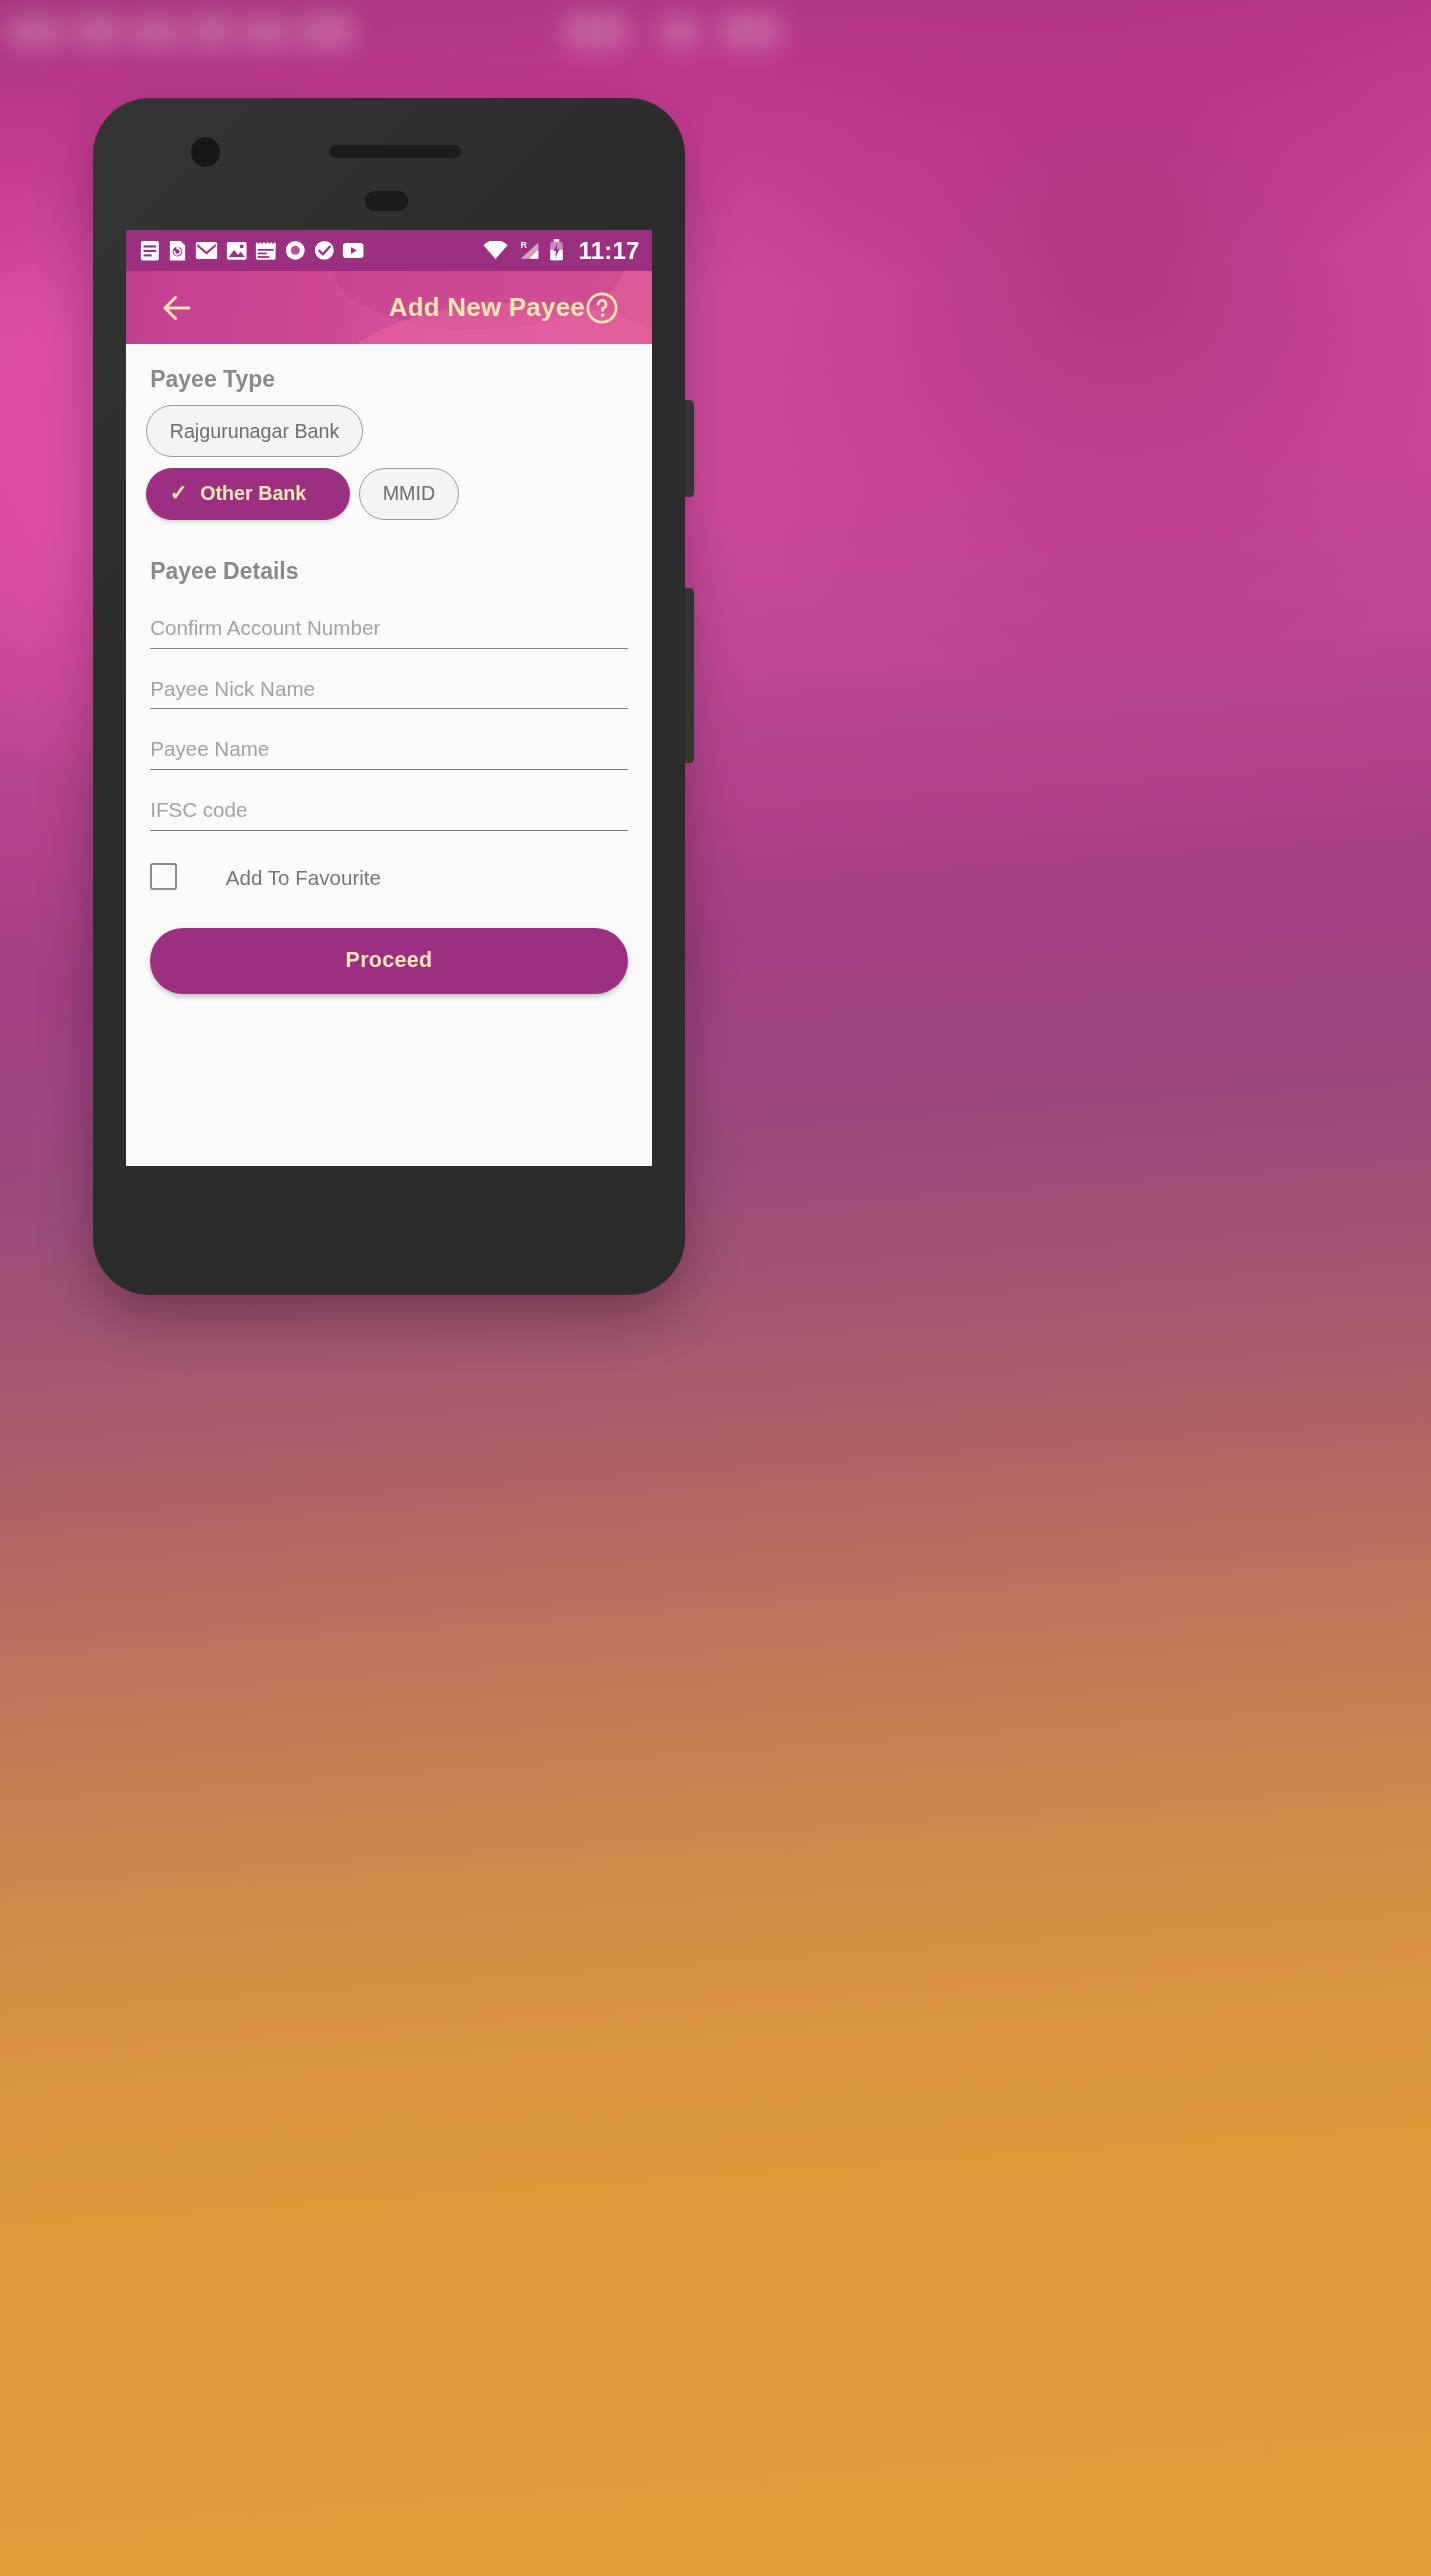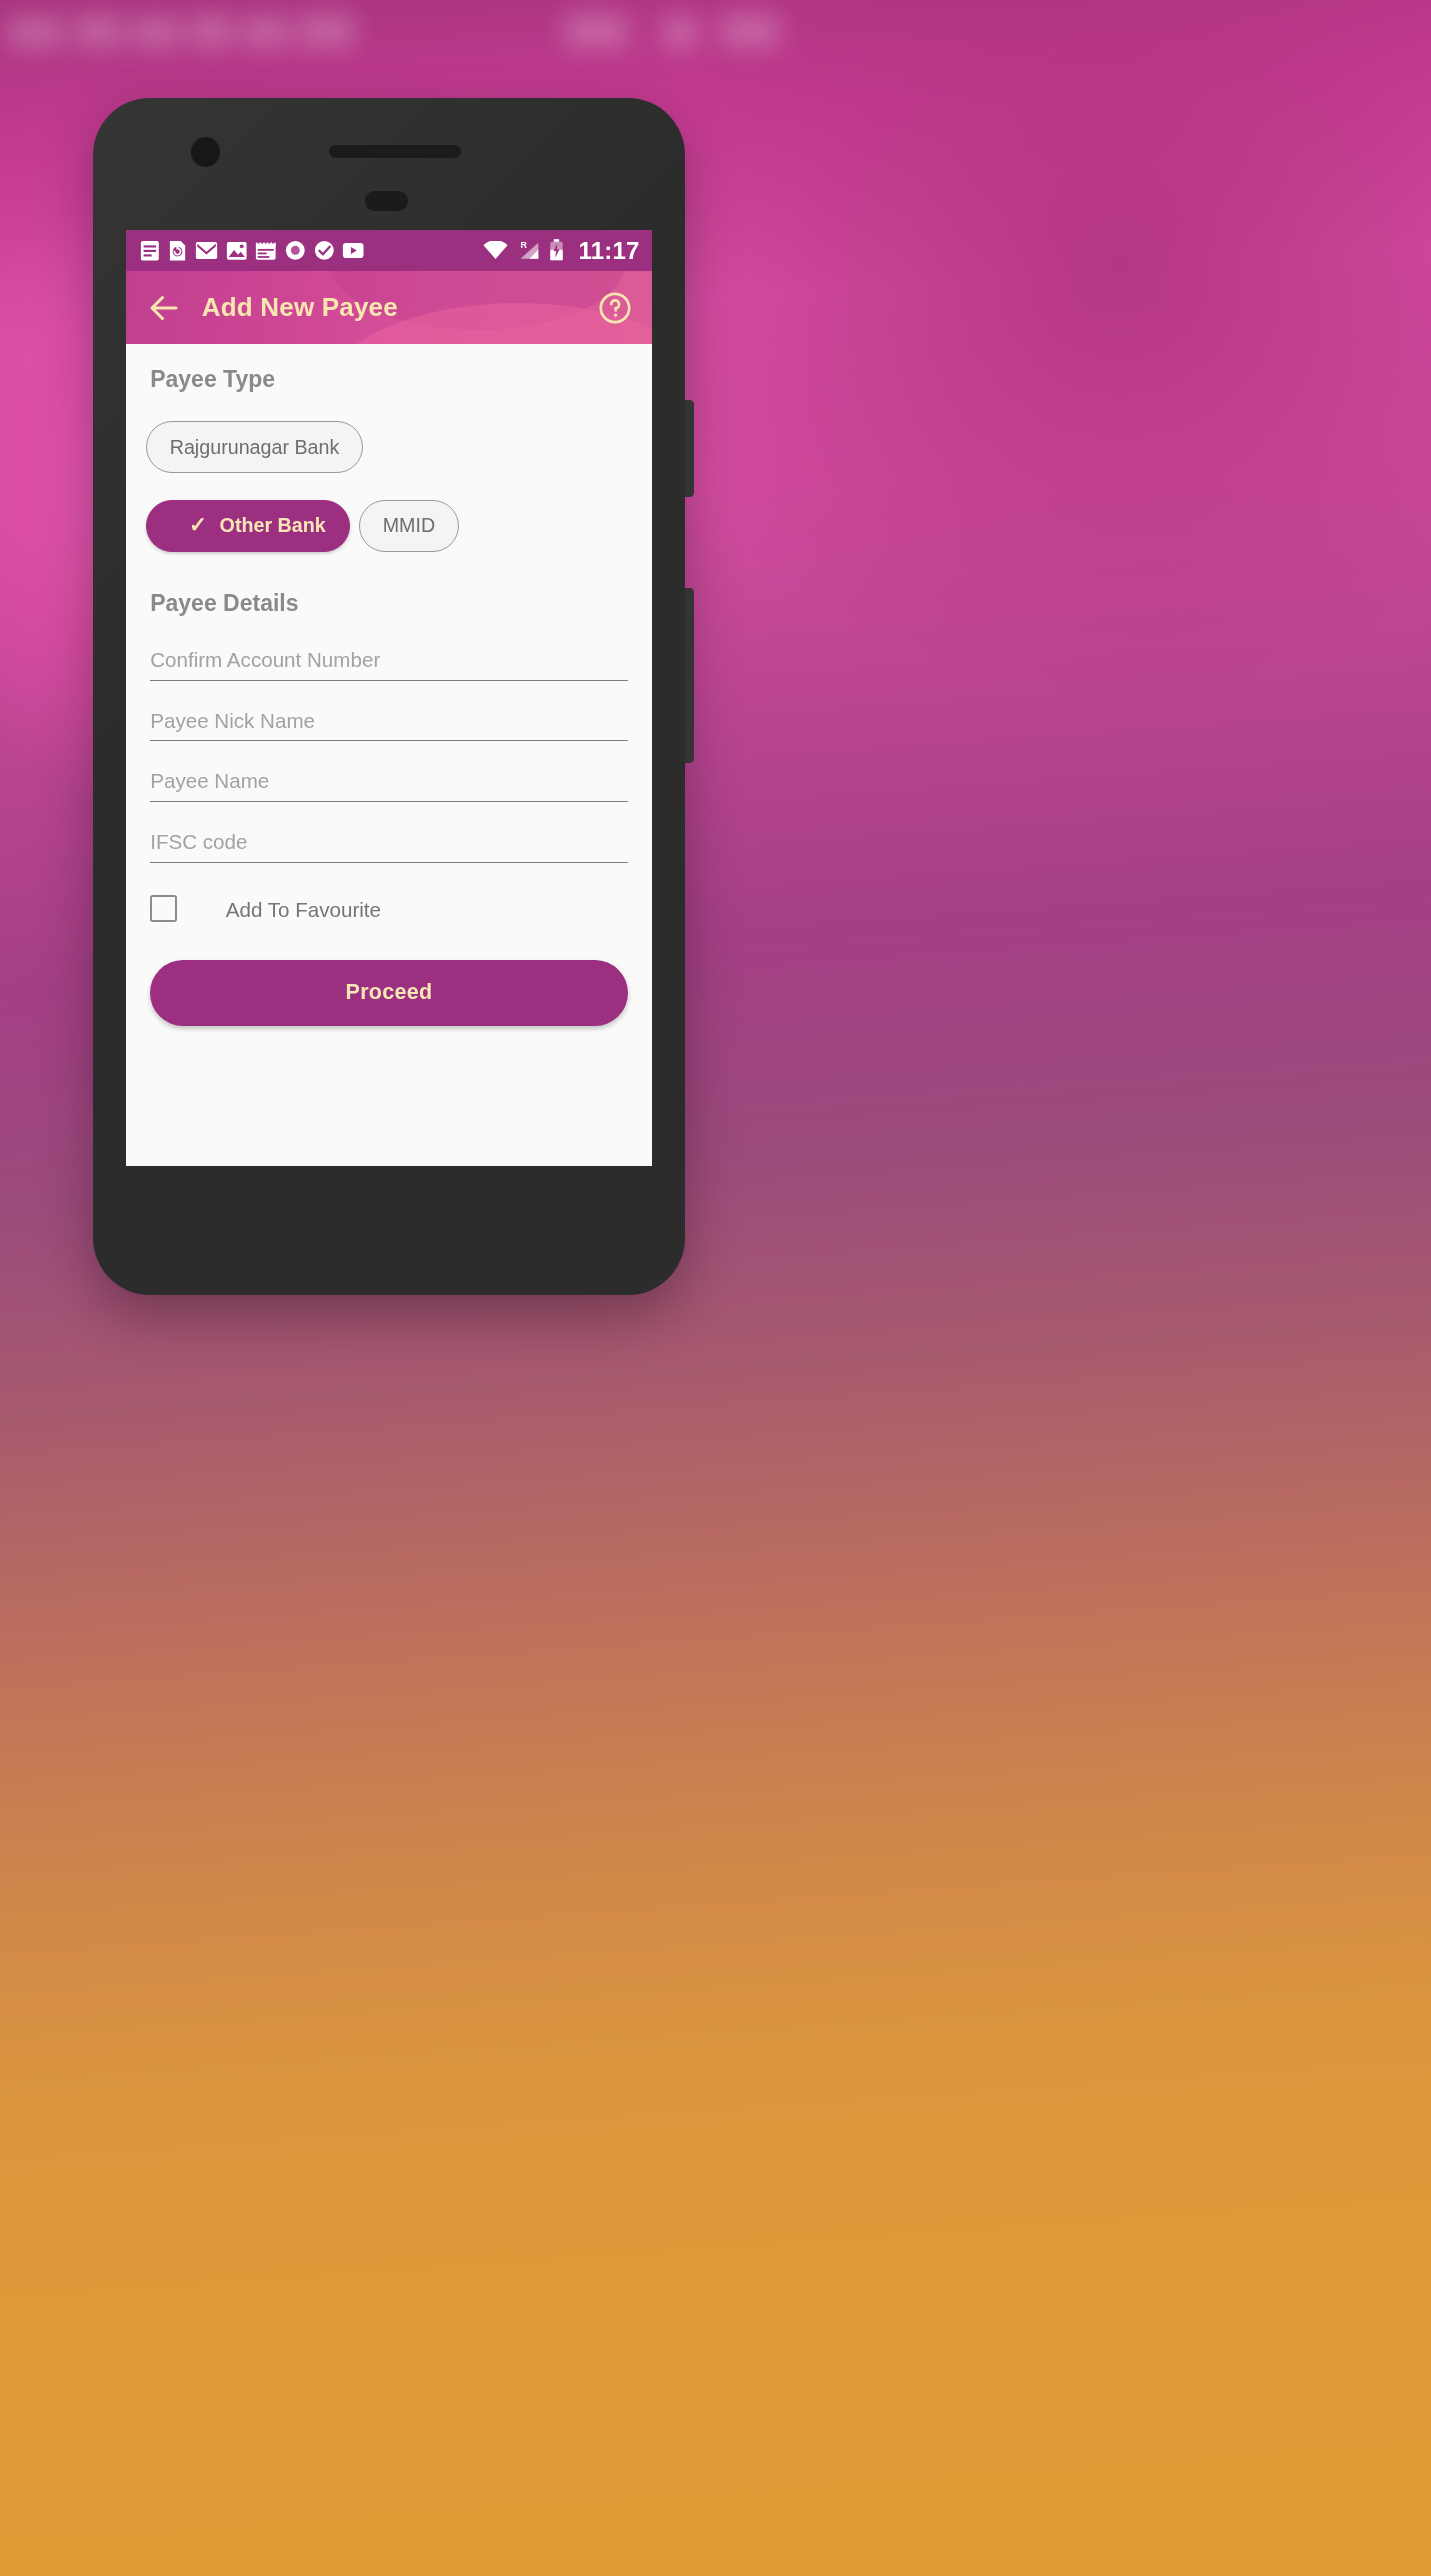--- a/index.html
+++ b/index.html
@@ -150,23 +150,24 @@
   #appbar-wave2 {
     width: 295px; height: 134px;
     right: 27px; top: -75px;
     background: rgba(190,62,140,0.40);
   }
   #appbar-row {
     position: relative;
     height: 100%;
     display: flex;
     align-items: center;
-    padding: 0 20px;
+    padding: 0 33px;
     box-sizing: border-box;
     z-index: 2;
+    text-align: right;
   }
   #back-arrow { width: 36px; height: 36px; flex: none; }
   #appbar-title {
     flex: 1;
     margin-left: 19.7px;
     font-size: 26px;
     font-weight: bold;
     color: #f7e6b0;
     letter-spacing: 0.2px;
   }
@@ -187,26 +188,25 @@
     font-weight: bold;
   }
 
   
   .chip-row { display: flex; align-items: center; gap: 9px; margin-bottom: 10.7px; }
   .chip {
     height: 52px;
     border-radius: 26px;
     display: inline-flex;
     align-items: center;
-    justify-content: flex-end;
+    justify-content: flex-start;
     padding: 0 23px;
     box-sizing: border-box;
     font-size: 19.7px;
     white-space: nowrap;
-    margin-top: 16px;
   }
   .chip.unselected {
     background: #f4f4f4;
     border: 1.8px solid #9a9a9a;
     color: #6e6e6e;
   }
   .chip.selected {
     background: #9c2f80;
     border: 1.8px solid #9c2f80;
     color: #f8e7b4;

